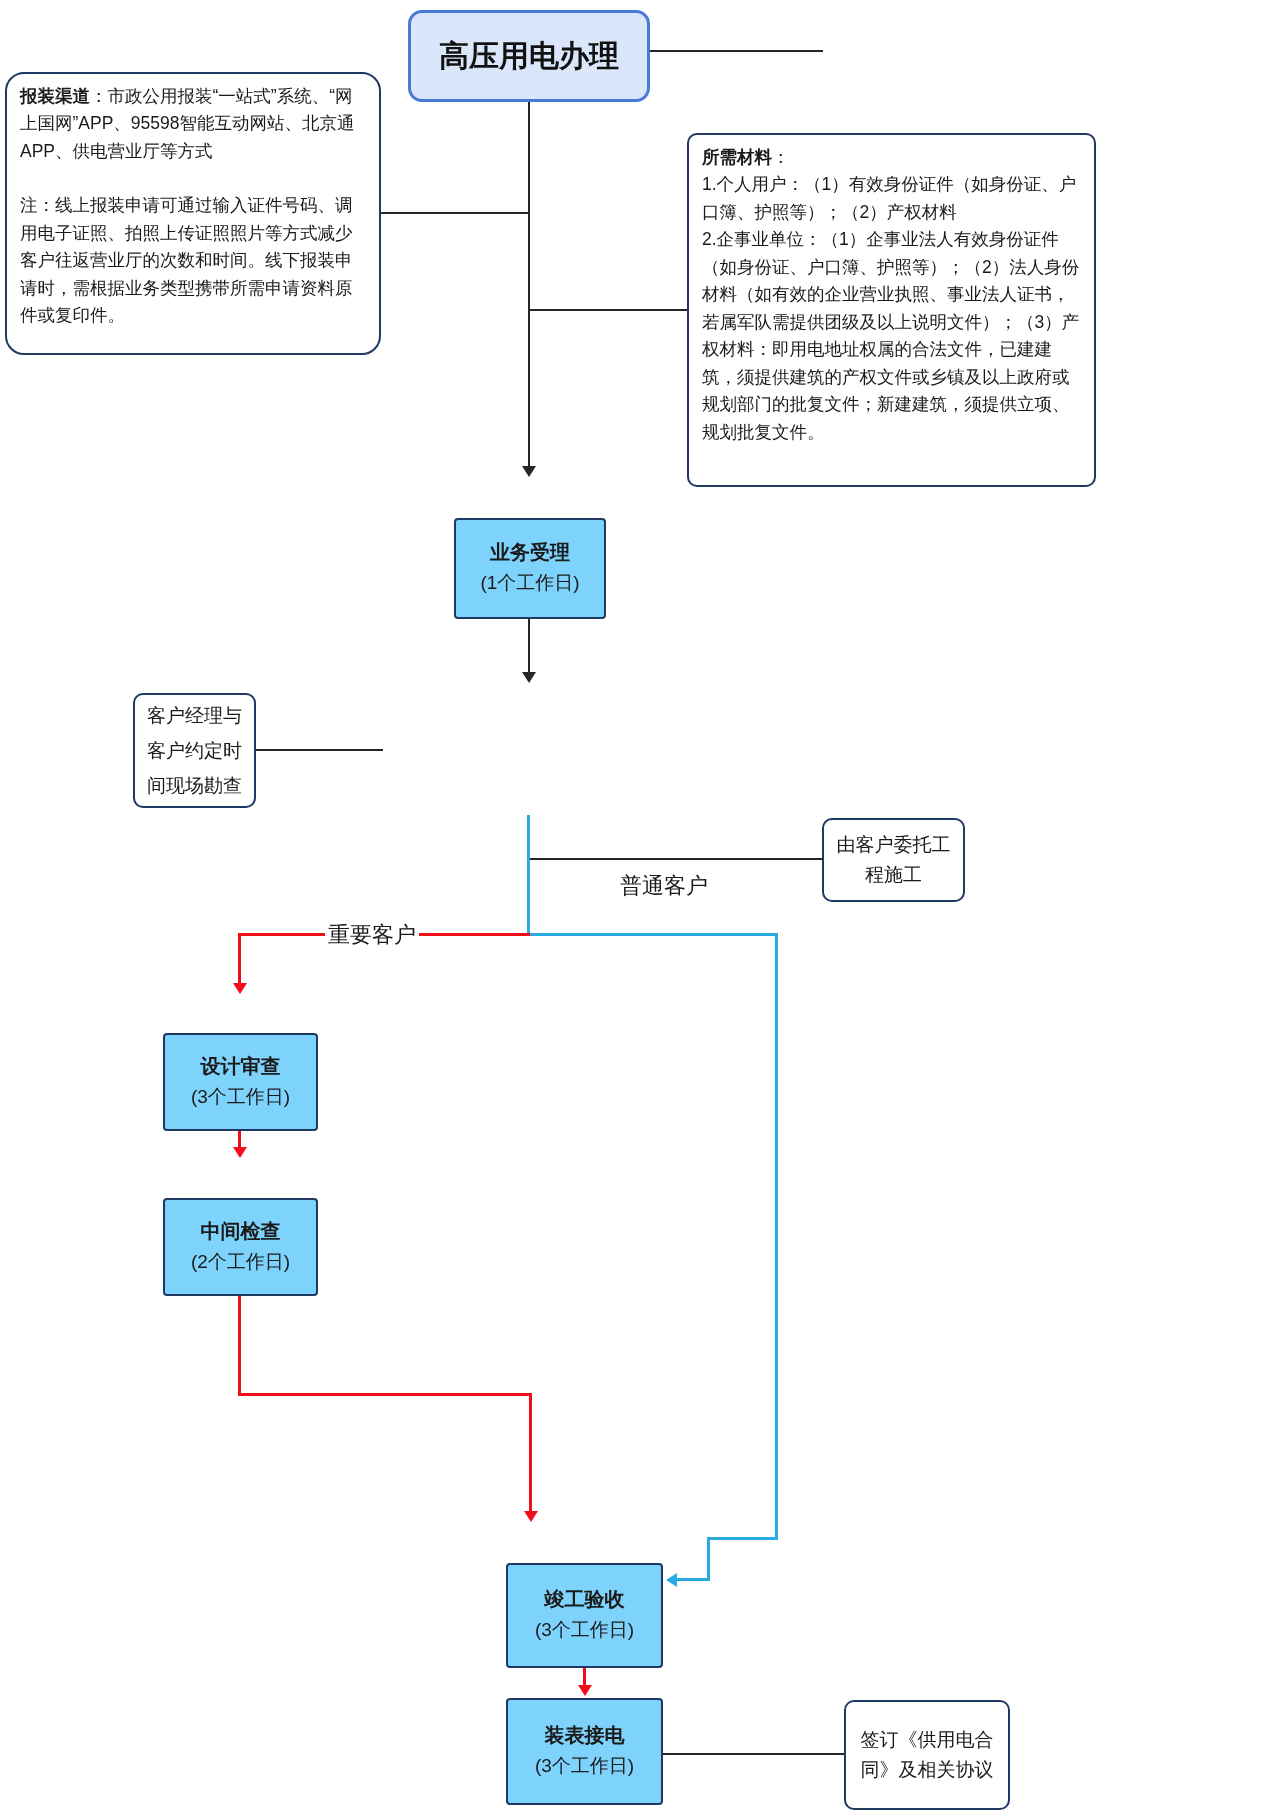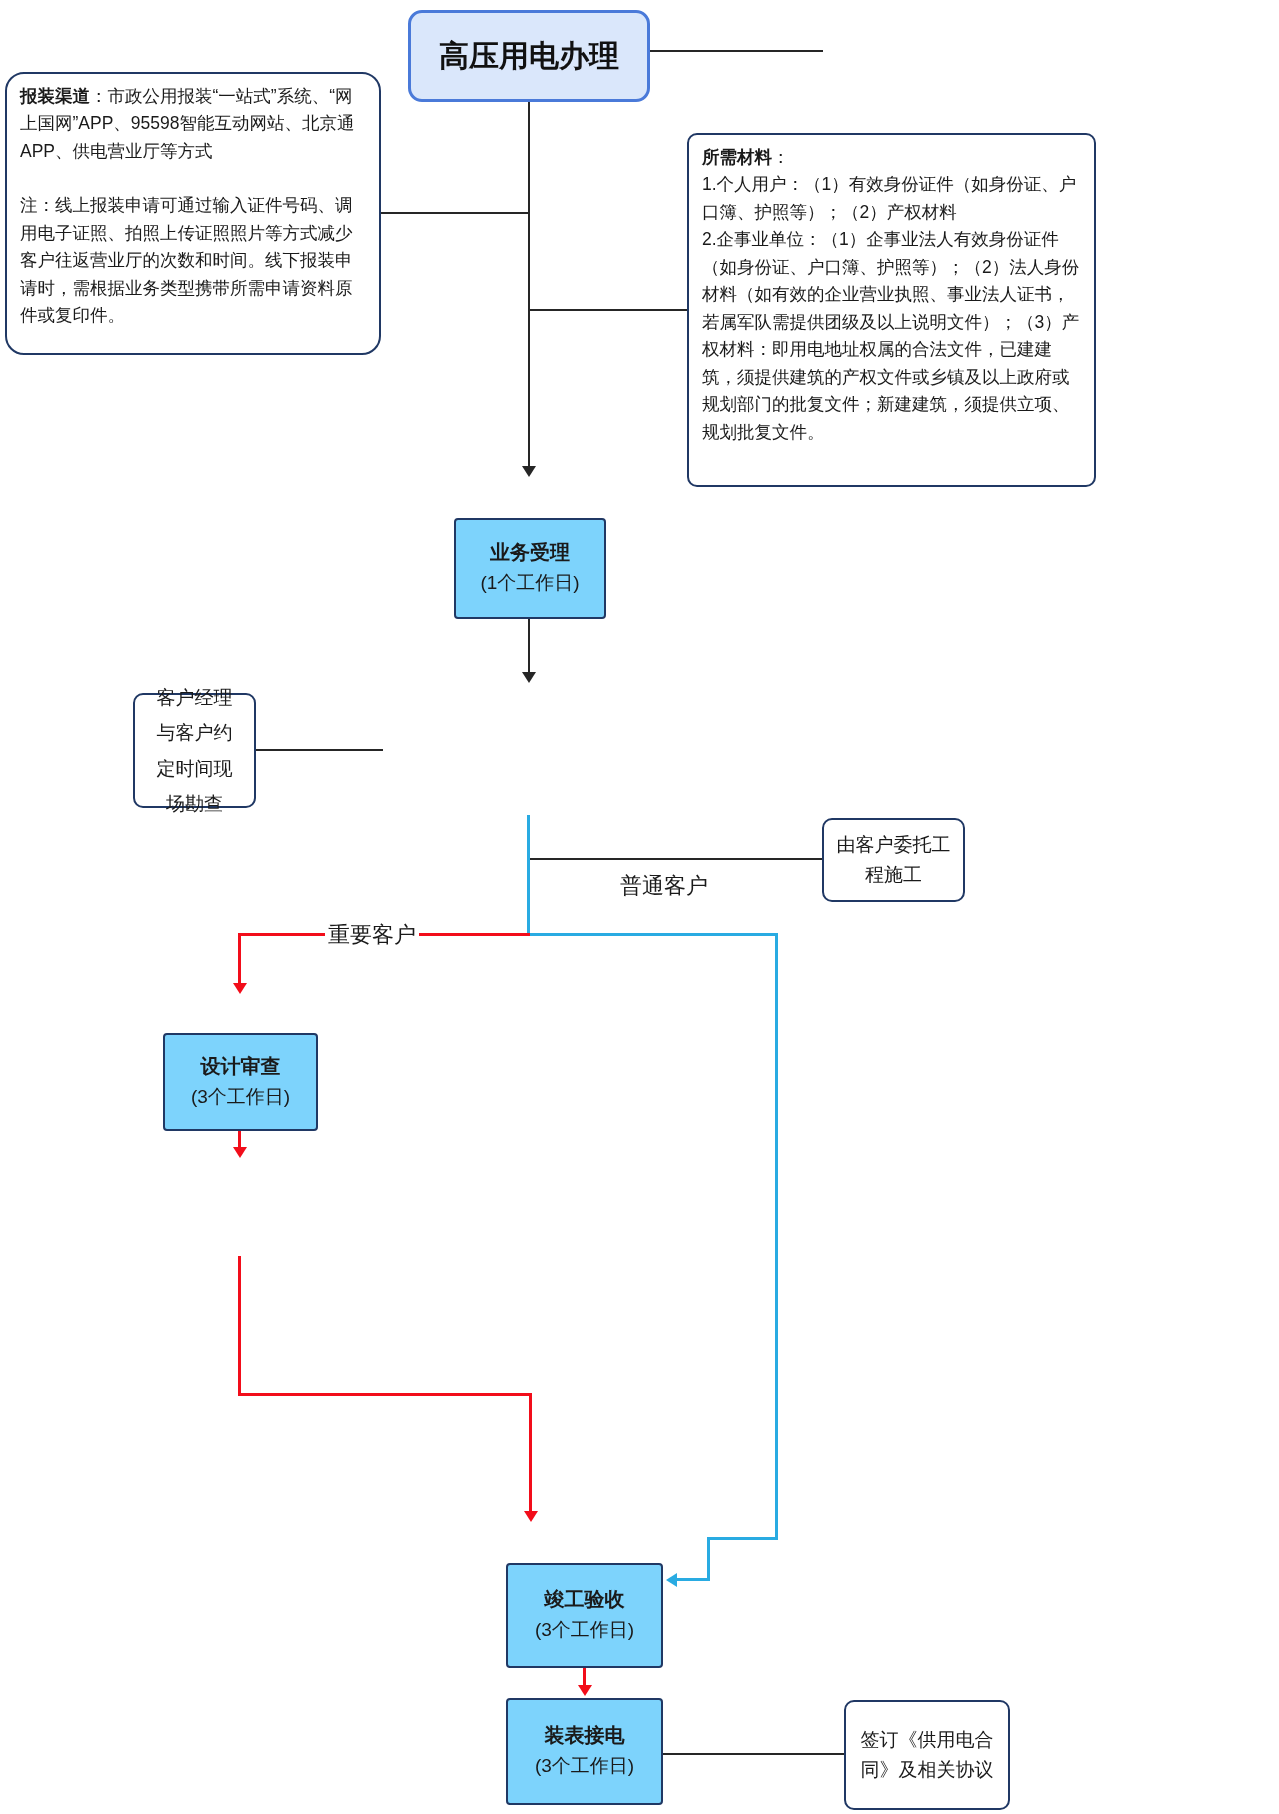--- a/index.html
+++ b/index.html
@@ -92,33 +92,37 @@
     <p>1.个人用户：（1）有效身份证件（如身份证、户口簿、护照等）；（2）产权材料</p>
     <p>2.企事业单位：（1）企事业法人有效身份证件（如身份证、户口簿、护照等）；（2）法人身份材料（如有效的企业营业执照、事业法人证书，若属军队需提供团级及以上说明文件）；（3）产权材料：即用电地址权属的合法文件，已建建筑，须提供建筑的产权文件或乡镇及以上政府或规划部门的批复文件；新建建筑，须提供立项、规划批复文件。</p>
   </div>
 
   <div class="box cream step" style="left:454px;top:478px;width:152px;height:101px;">
     <span class="t">业务受理</span>
     <span class="d">(1个工作日)</span>
   </div>
 
 
-  <div class="box mini" style="left:133px;top:693px;width:123px;height:115px;padding:4px 20px;">
+  <div class="box mini" style="left:133px;top:693px;width:123px;height:115px;padding:4px 10px;">
     <span>客户经理与客户约定时间现场勘查</span>
   </div>
 
   <div class="box mini" style="left:822px;top:818px;width:143px;height:84px;padding:4px 10px;line-height:1.6;">
     <span>由客户委托工程施工</span>
   </div>
 
   <div class="box cream step" style="left:163px;top:993px;width:155px;height:98px;">
     <span class="t">设计审查</span>
     <span class="d">(3个工作日)</span>
   </div>
 
+  <div class="box cream step" style="left:163px;top:1158px;width:155px;height:98px;">
+    <span class="t">中间检查</span>
+    <span class="d">(2个工作日)</span>
+  </div>
 
   <div class="box cream step" style="left:506px;top:1523px;width:157px;height:105px;">
     <span class="t">竣工验收</span>
     <span class="d">(3个工作日)</span>
   </div>
 
   <div class="box cream step" style="left:506px;top:1658px;width:157px;height:107px;">
     <span class="t">装表接电</span>
     <span class="d">(3个工作日)</span>
   </div>

